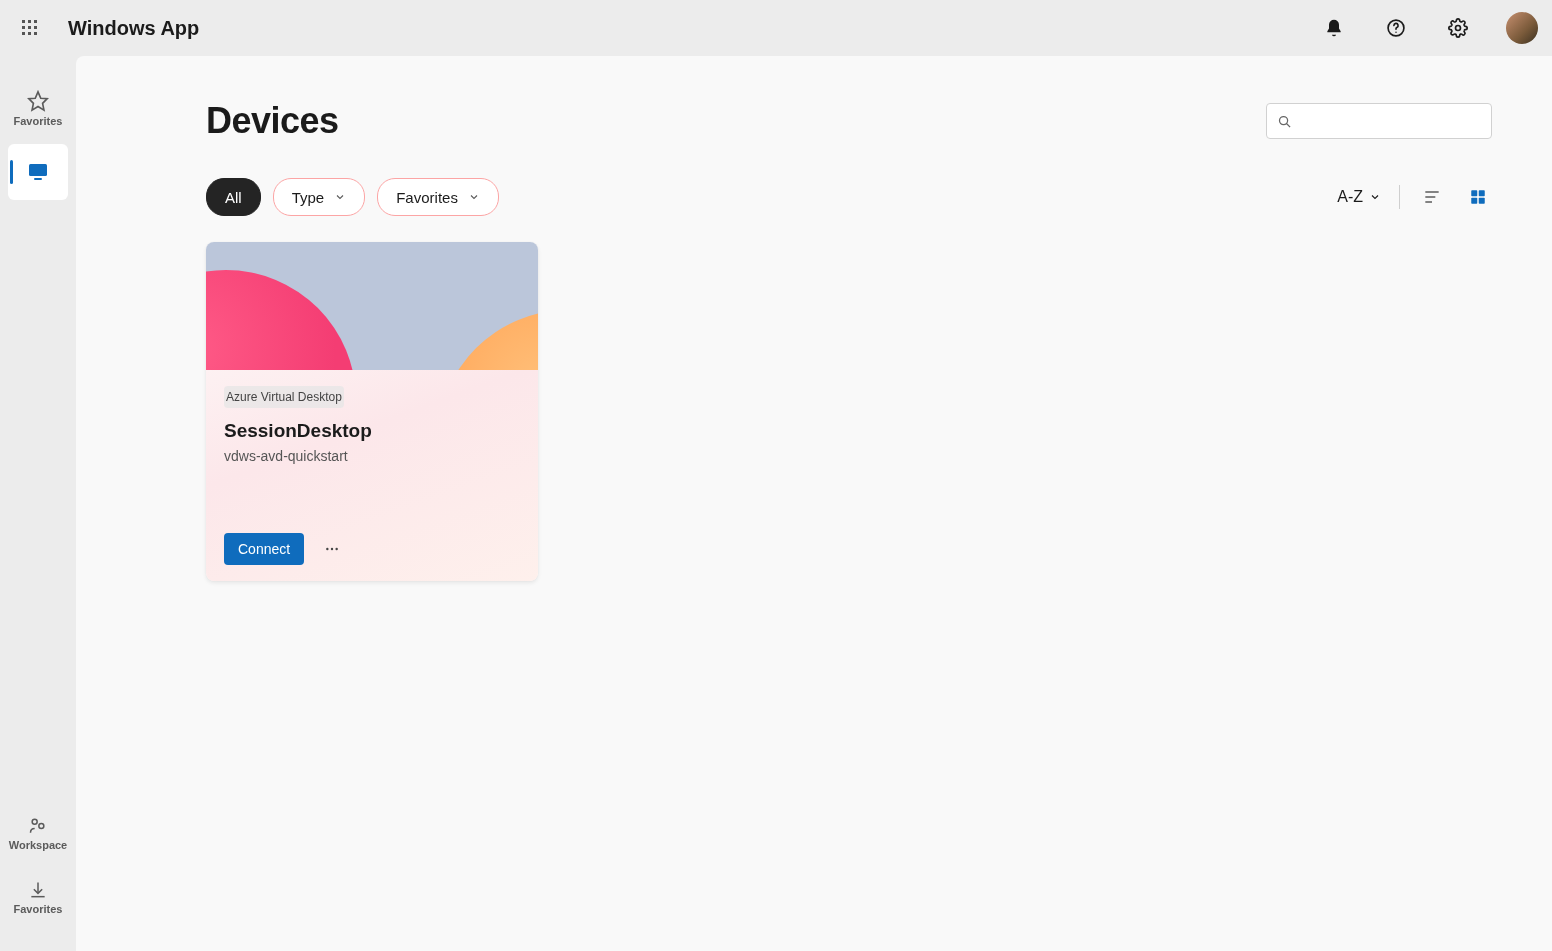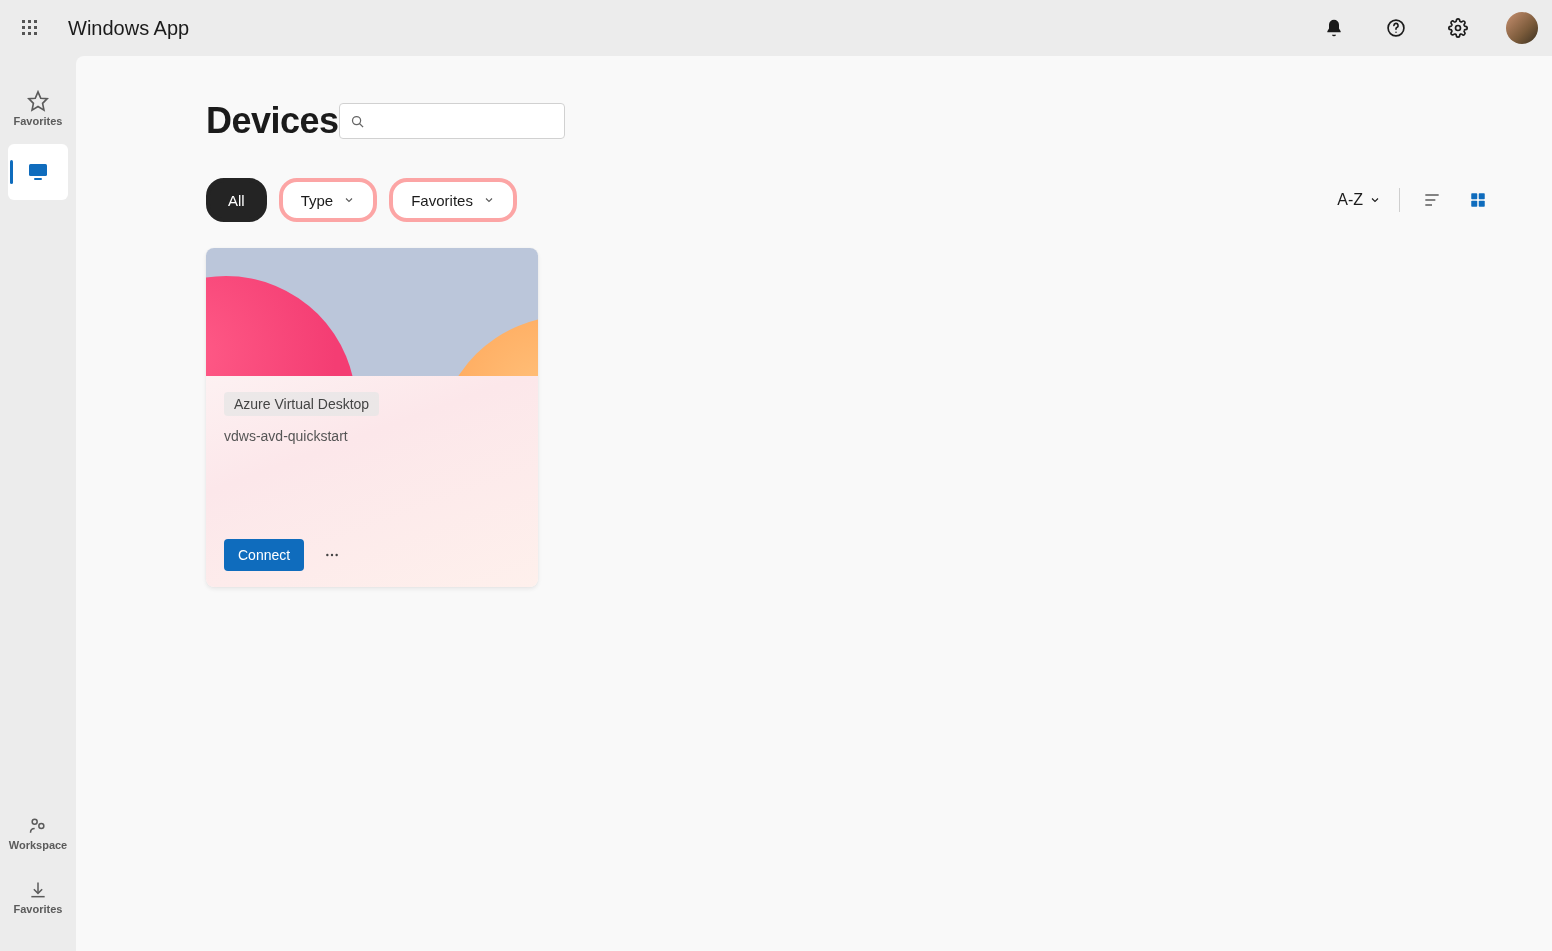--- a/index.html
+++ b/index.html
@@ -21,21 +21,21 @@
       gap: 22px;
     }
     .waffle-btn {
       width: 32px; height: 32px;
       display: flex; align-items: center; justify-content: center;
       border: none; background: transparent; cursor: pointer;
       border-radius: 4px;
     }
     .app-title {
       font-size: 20px;
-      font-weight: 400;
+      font-weight: 700;
       color: #1b1b1b;
     }
     .header-spacer { flex: 1; }
     .header-icon-btn {
       width: 40px; height: 40px;
       display: flex; align-items: center; justify-content: center;
       border: none; background: transparent; cursor: pointer;
       border-radius: 4px;
       color: #1b1b1b;
     }
@@ -100,20 +100,21 @@
       flex: 1;
       background: #f9f9f9;
       border-top-left-radius: 8px;
       padding: 44px 60px 24px 130px;
       overflow: auto;
     }
 
     .page-header {
       display: flex;
       align-items: center;
+      justify-content: space-between;
       margin-bottom: 36px;
     }
     .page-title {
       font-size: 36px;
       font-weight: 600;
       letter-spacing: -0.5px;
     }
     .search-box {
       width: 226px;
       height: 36px;
@@ -137,21 +138,21 @@
     .filter-row {
       display: flex;
       align-items: center;
       margin-bottom: 26px;
     }
     .filter-chips { display: flex; gap: 12px; }
     .chip {
       height: 36px;
       padding: 18px 18px;
       border-radius: 18px;
-      border: 4px solid #fca5a5;
+      border: 1px solid #fca5a5;
       background: #fff;
       display: inline-flex;
       align-items: center;
       gap: 10px;
       font-size: 15px;
       cursor: pointer;
       color: #1b1b1b;
     }
     .chip.active {
       background: #242424;
@@ -220,22 +221,22 @@
     .card-body {
       flex: 1;
       position: relative;
       padding: 16px 18px 16px 18px;
       background: linear-gradient(160deg, #fdf1f2 0%, #fce7ea 35%, #fef0ec 100%);
       display: flex;
       flex-direction: column;
     }
     .card-badge {
       display: inline-block;
-      padding: 4px 10px;
-      font-size: 14px;
+      padding: 4px 2px;
+      font-size: 12px;
       background: rgba(230,230,230,0.75);
       border-radius: 4px;
       color: #444;
       width: fit-content;
       margin-bottom: 12px;
     }
     .card-title {
       font-size: 19px;
       font-weight: 600;
       margin-bottom: 6px;
@@ -434,20 +435,21 @@
     </div>
 
     <div class="devices-grid">
       <div class="device-card">
         <div class="card-hero">
           <div class="hero-pink"></div>
           <div class="hero-orange"></div>
         </div>
         <div class="card-body">
           <span class="card-badge">Azure Virtual Desktop</span>
+          <div class="card-title">SessionDesktop</div>
           <div class="card-subtitle">vdws-avd-quickstart</div>
           <div class="card-body-spacer"></div>
           <div class="card-actions">
             <button class="connect-btn">Connect</button>
             <button class="more-btn">
               <span>
                 <svg width="16" height="16" viewBox="0 0 24 24" fill="currentColor">
                     <circle cx="5" cy="12" r="1.8"></circle>
                     <circle cx="12" cy="12" r="1.8"></circle>
                     <circle cx="19" cy="12" r="1.8"></circle>

